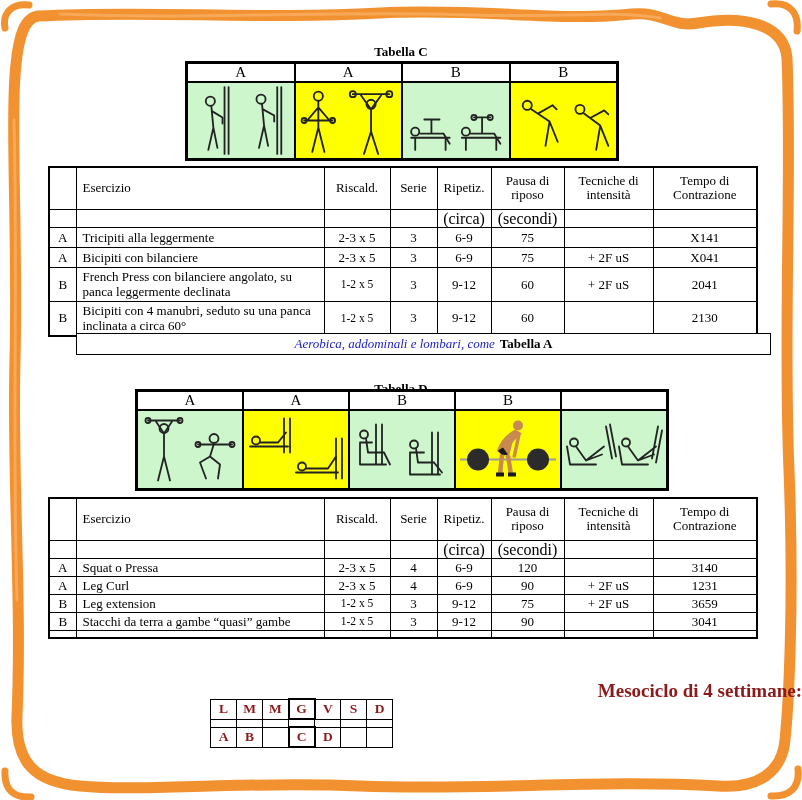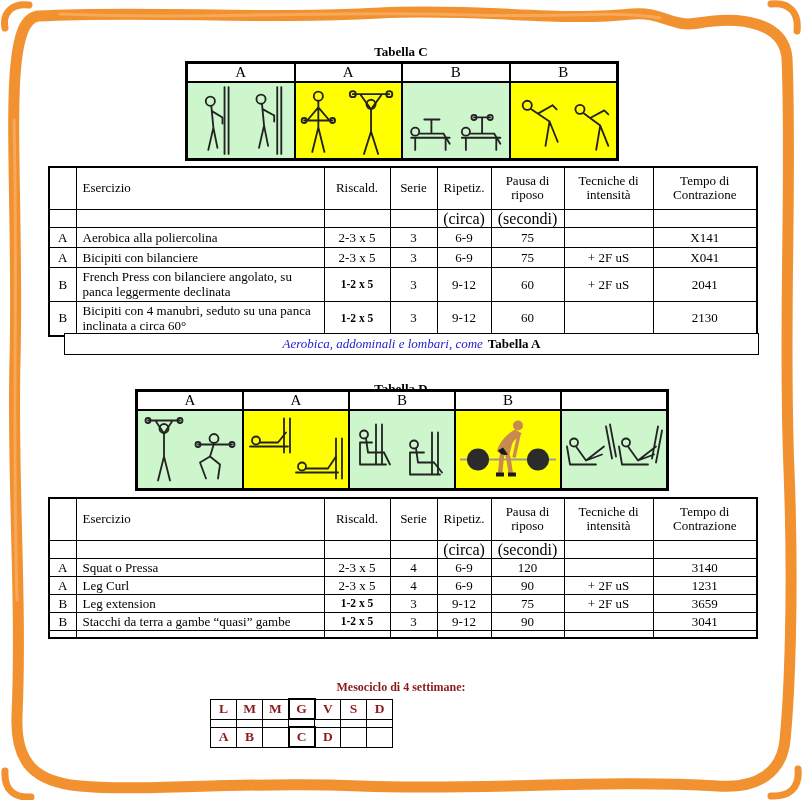--- a/index.html
+++ b/index.html
@@ -23,28 +23,28 @@
              overflow:hidden;box-sizing:border-box;}
   table.main .name{text-align:left;padding-left:6px;}
   table.main tr.hdr{height:42px;padding-left:8px;}
   table.main tr.sub{height:16px;}
   table.main tr.sub td{font-size:16px;}
   table.main tr.r20{height:20px;}
   table.main tr.r18{height:18px;}
   table.main tr.r34{height:34px;}
   table.main tr.gap{height:7px;}
   table.main tr.r22{height:22px;}
-  table.main td.small{font-size:11.5px;font-weight:bold;}
+  table.main td.small{font-size:11.5px;}
   
   .foot-bar{border:1px solid #000;display:flex;align-items:center;justify-content:center;
             font-size:13px;z-index:2;background:#fff;}
   .foot-bar .it{font-style:italic;color:#2222CC;margin-right:5px;}
   .foot-bar .bd{font-weight:bold;color:#000;}
   
-  .meso-title{left:0;right:0;text-align:center;color:#8B1A1A;font-weight:bold;font-size:12px;z-index:2;}
+  .meso-title{left:0;right:0;text-align:right;color:#8B1A1A;font-weight:bold;font-size:19px;z-index:2;}
   .meso{display:flex;align-items:stretch;z-index:2;}
   table.days{border-collapse:collapse;}
   table.days td{border:1px solid #000;width:26px;text-align:center;color:#8B1A1A;
                 font-weight:bold;font-size:13.5px;padding:0;box-sizing:border-box;}
   table.days tr.dr{height:20px;}
   table.days tr.thin{height:8px;}
   table.days td.thick{border:2px solid #000;}
   .meso-note{width:184px;border:2px solid #000;margin-left:3px;display:flex;align-items:center;
              justify-content:center;color:#8B1A1A;font-weight:bold;font-size:14px;background:#fff;}
   .fig{stroke:#222;stroke-width:1.8;fill:none;stroke-linecap:round;stroke-linejoin:round;}
@@ -150,21 +150,21 @@
         <td></td>
         <td></td>
         <td></td>
     <td>(circa)</td>
     <td>(secondi)</td>
     <td></td>
         <td></td>
   </tr>
   <tr class="r20">
     <td>A</td>
-    <td class="name">Aerobica alla poliercolina</td>
+    <td class="name">Tricipiti alla leggermente</td>
     <td>2-3 x 5</td>
     <td>3</td>
     <td>6-9</td>
     <td>75</td>
     <td></td>
     <td>X141</td>
   </tr>
   <tr class="r20">
     <td>A</td>
     <td class="name">Bicipiti con bilanciere</td>
@@ -191,21 +191,21 @@
     <td class="small">1-2 x 5</td>
     <td>3</td>
     <td>9-12</td>
     <td>60</td>
     <td></td>
     <td>2130</td>
   </tr>
 </tbody>
   </table>
 
-<div class="abs foot-bar" style="left:64px;top:333px;width:693px;height:20px;">
+<div class="abs foot-bar" style="left:76px;top:333px;width:693px;height:20px;">
   <span class="it">Aerobica, addominali e lombari, come</span>
   <span class="bd">Tabella A</span>
 </div>
 
 <div class="abs tbl-title" style="top:381px;">Tabella D</div>
 
 <div class="abs strip" style="left:135px;top:389px;width:530px;grid-template-columns:repeat(5,1fr);">
   <div class="hd">A</div>
   <div class="hd">A</div>
   <div class="hd">B</div>

